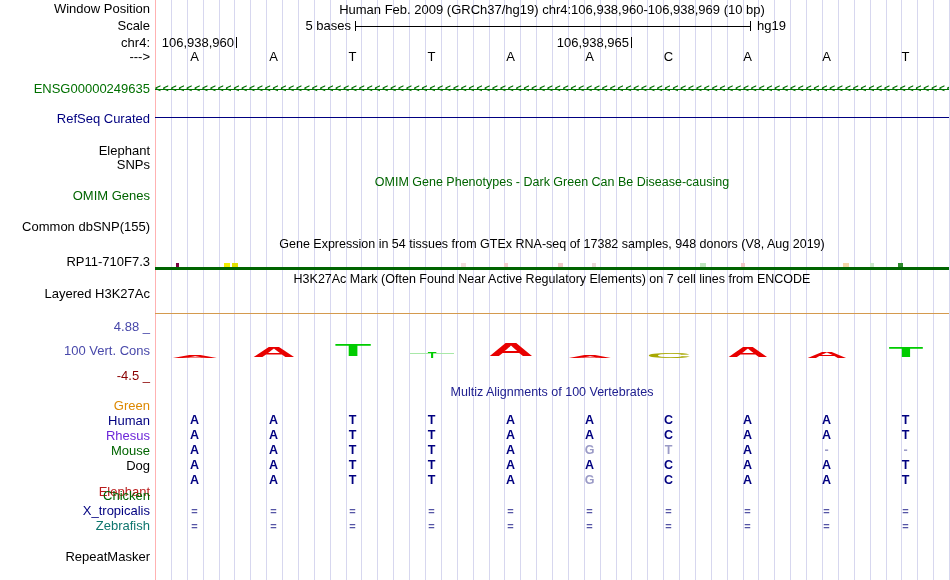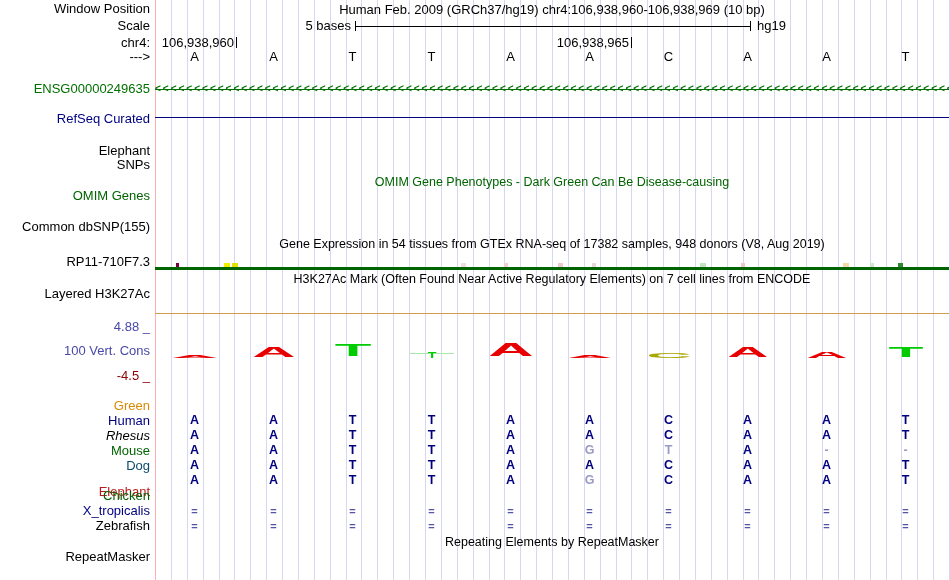--- a/index.html
+++ b/index.html
@@ -161,34 +161,35 @@
       <div style="position: absolute; top: 353px; left: 409.5px; width: 44px; height: 1px; background: rgb(168, 232, 168);"></div>
       <div class="consL" style="top: 339px; left: 401.5px; color: rgb(0, 204, 0); transform: scale(0.714286, 0.41958); transform-origin: 50% 100%;">T</div>
       <div class="consL" style="top: 339px; left: 480.5px; color: rgb(232, 0, 0); transform: scale(3.14286, 0.909091); transform-origin: 50% 100%;">A</div>
       <div class="consL" style="top: 339px; left: 559.5px; color: rgb(232, 0, 0); transform: scale(3.14286, 0.20979); transform-origin: 50% 100%;">A</div>
       <div class="consL" style="top: 339px; left: 638.5px; color: rgb(168, 168, 0); transform: scale(3.14286, 0.34965); transform-origin: 50% 100%;">C</div>
       <div class="consL" style="top: 339px; left: 717.5px; color: rgb(232, 0, 0); transform: scale(2.85714, 0.769231); transform-origin: 50% 100%;">A</div>
       <div class="consL" style="top: 339px; left: 796.5px; color: rgb(232, 0, 0); transform: scale(2.85714, 0.48951); transform-origin: 50% 100%;">A</div>
       <div class="consL" style="top: 339px; left: 875.5px; color: rgb(0, 204, 0); transform: scale(2.85714, 0.769231); transform-origin: 50% 100%;">T</div>
     </div>
 
+  <div class="title t12" style="top:386px;color:#202090">Multiz Alignments of 100 Vertebrates</div>
   <div class="lbl" style="top:399px;color:#dd8800">Green</div>
   <div id="multiz-rows">
       <div class="lbl" style="top: 414px; color: rgb(0, 0, 128);">Human</div>
       <div class="abase" style="top: 414px; left: 174.5px; font-size: 12.5px; color: rgb(0, 0, 128);">A</div>
       <div class="abase" style="top: 414px; left: 253.5px; font-size: 12.5px; color: rgb(0, 0, 128);">A</div>
       <div class="abase" style="top: 414px; left: 332.5px; font-size: 12.5px; color: rgb(0, 0, 128);">T</div>
       <div class="abase" style="top: 414px; left: 411.5px; font-size: 12.5px; color: rgb(0, 0, 128);">T</div>
       <div class="abase" style="top: 414px; left: 490.5px; font-size: 12.5px; color: rgb(0, 0, 128);">A</div>
       <div class="abase" style="top: 414px; left: 569.5px; font-size: 12.5px; color: rgb(0, 0, 128);">A</div>
       <div class="abase" style="top: 414px; left: 648.5px; font-size: 12.5px; color: rgb(0, 0, 128);">C</div>
       <div class="abase" style="top: 414px; left: 727.5px; font-size: 12.5px; color: rgb(0, 0, 128);">A</div>
       <div class="abase" style="top: 414px; left: 806.5px; font-size: 12.5px; color: rgb(0, 0, 128);">A</div>
       <div class="abase" style="top: 414px; left: 885.5px; font-size: 12.5px; color: rgb(0, 0, 128);">T</div>
-      <div class="lbl" style="top: 429px; color: #000000; font-style: italic;">Rhesus</div>
+      <div class="lbl" style="top: 429px; color: #6d28d9;">Rhesus</div>
       <div class="abase" style="top: 429px; left: 174.5px; font-size: 12.5px; color: rgb(0, 0, 128);">A</div>
       <div class="abase" style="top: 429px; left: 253.5px; font-size: 12.5px; color: rgb(0, 0, 128);">A</div>
       <div class="abase" style="top: 429px; left: 332.5px; font-size: 12.5px; color: rgb(0, 0, 128);">T</div>
       <div class="abase" style="top: 429px; left: 411.5px; font-size: 12.5px; color: rgb(0, 0, 128);">T</div>
       <div class="abase" style="top: 429px; left: 490.5px; font-size: 12.5px; color: rgb(0, 0, 128);">A</div>
       <div class="abase" style="top: 429px; left: 569.5px; font-size: 12.5px; color: rgb(0, 0, 128);">A</div>
       <div class="abase" style="top: 429px; left: 648.5px; font-size: 12.5px; color: rgb(0, 0, 128);">C</div>
       <div class="abase" style="top: 429px; left: 727.5px; font-size: 12.5px; color: rgb(0, 0, 128);">A</div>
       <div class="abase" style="top: 429px; left: 806.5px; font-size: 12.5px; color: rgb(0, 0, 128);">A</div>
       <div class="abase" style="top: 429px; left: 885.5px; font-size: 12.5px; color: rgb(0, 0, 128);">T</div>
@@ -196,21 +197,21 @@
       <div class="abase" style="top: 444px; left: 174.5px; font-size: 12.5px; color: rgb(0, 0, 128);">A</div>
       <div class="abase" style="top: 444px; left: 253.5px; font-size: 12.5px; color: rgb(0, 0, 128);">A</div>
       <div class="abase" style="top: 444px; left: 332.5px; font-size: 12.5px; color: rgb(0, 0, 128);">T</div>
       <div class="abase" style="top: 444px; left: 411.5px; font-size: 12.5px; color: rgb(0, 0, 128);">T</div>
       <div class="abase" style="top: 444px; left: 490.5px; font-size: 12.5px; color: rgb(0, 0, 128);">A</div>
       <div class="abase" style="top: 444px; left: 569.5px; font-size: 12.5px; color: rgb(154, 154, 198);">G</div>
       <div class="abase" style="top: 444px; left: 648.5px; font-size: 12.5px; color: rgb(154, 154, 198);">T</div>
       <div class="abase" style="top: 444px; left: 727.5px; font-size: 12.5px; color: rgb(0, 0, 128);">A</div>
       <div class="abase" style="top: 444px; left: 806.5px; font-size: 12.5px; color: rgb(154, 154, 198);">-</div>
       <div class="abase" style="top: 444px; left: 885.5px; font-size: 12.5px; color: rgb(154, 154, 198);">-</div>
-      <div class="lbl" style="top: 459px; color: #0c4a6e;">Dog</div>
+      <div class="lbl" style="top: 459px; color: #000000;">Dog</div>
       <div class="abase" style="top: 459px; left: 174.5px; font-size: 12.5px; color: rgb(0, 0, 128);">A</div>
       <div class="abase" style="top: 459px; left: 253.5px; font-size: 12.5px; color: rgb(0, 0, 128);">A</div>
       <div class="abase" style="top: 459px; left: 332.5px; font-size: 12.5px; color: rgb(0, 0, 128);">T</div>
       <div class="abase" style="top: 459px; left: 411.5px; font-size: 12.5px; color: rgb(0, 0, 128);">T</div>
       <div class="abase" style="top: 459px; left: 490.5px; font-size: 12.5px; color: rgb(0, 0, 128);">A</div>
       <div class="abase" style="top: 459px; left: 569.5px; font-size: 12.5px; color: rgb(0, 0, 128);">A</div>
       <div class="abase" style="top: 459px; left: 648.5px; font-size: 12.5px; color: rgb(0, 0, 128);">C</div>
       <div class="abase" style="top: 459px; left: 727.5px; font-size: 12.5px; color: rgb(0, 0, 128);">A</div>
       <div class="abase" style="top: 459px; left: 806.5px; font-size: 12.5px; color: rgb(0, 0, 128);">A</div>
       <div class="abase" style="top: 459px; left: 885.5px; font-size: 12.5px; color: rgb(0, 0, 128);">T</div>
@@ -230,29 +231,28 @@
       <div class="abase" style="top: 505px; left: 174.5px; font-size: 11px; color: rgb(85, 85, 165);">=</div>
       <div class="abase" style="top: 505px; left: 253.5px; font-size: 11px; color: rgb(85, 85, 165);">=</div>
       <div class="abase" style="top: 505px; left: 332.5px; font-size: 11px; color: rgb(85, 85, 165);">=</div>
       <div class="abase" style="top: 505px; left: 411.5px; font-size: 11px; color: rgb(85, 85, 165);">=</div>
       <div class="abase" style="top: 505px; left: 490.5px; font-size: 11px; color: rgb(85, 85, 165);">=</div>
       <div class="abase" style="top: 505px; left: 569.5px; font-size: 11px; color: rgb(85, 85, 165);">=</div>
       <div class="abase" style="top: 505px; left: 648.5px; font-size: 11px; color: rgb(85, 85, 165);">=</div>
       <div class="abase" style="top: 505px; left: 727.5px; font-size: 11px; color: rgb(85, 85, 165);">=</div>
       <div class="abase" style="top: 505px; left: 806.5px; font-size: 11px; color: rgb(85, 85, 165);">=</div>
       <div class="abase" style="top: 505px; left: 885.5px; font-size: 11px; color: rgb(85, 85, 165);">=</div>
-      <div class="lbl" style="top: 519px; color: #000000;">Zebrafish</div>
+      <div class="lbl" style="top: 519px; color: #0f766e;">Zebrafish</div>
       <div class="abase" style="top: 520px; left: 174.5px; font-size: 11px; color: rgb(85, 85, 165);">=</div>
       <div class="abase" style="top: 520px; left: 253.5px; font-size: 11px; color: rgb(85, 85, 165);">=</div>
       <div class="abase" style="top: 520px; left: 332.5px; font-size: 11px; color: rgb(85, 85, 165);">=</div>
       <div class="abase" style="top: 520px; left: 411.5px; font-size: 11px; color: rgb(85, 85, 165);">=</div>
       <div class="abase" style="top: 520px; left: 490.5px; font-size: 11px; color: rgb(85, 85, 165);">=</div>
       <div class="abase" style="top: 520px; left: 569.5px; font-size: 11px; color: rgb(85, 85, 165);">=</div>
       <div class="abase" style="top: 520px; left: 648.5px; font-size: 11px; color: rgb(85, 85, 165);">=</div>
       <div class="abase" style="top: 520px; left: 727.5px; font-size: 11px; color: rgb(85, 85, 165);">=</div>
       <div class="abase" style="top: 520px; left: 806.5px; font-size: 11px; color: rgb(85, 85, 165);">=</div>
       <div class="abase" style="top: 520px; left: 885.5px; font-size: 11px; color: rgb(85, 85, 165);">=</div>
     </div>
 
-  <div class="title t12" style="top:536px">Repeating Elements by RepeatMasker</div>
   <div class="lbl" style="top:550px">RepeatMasker</div>
 
 </div>
 
 </body></html>

